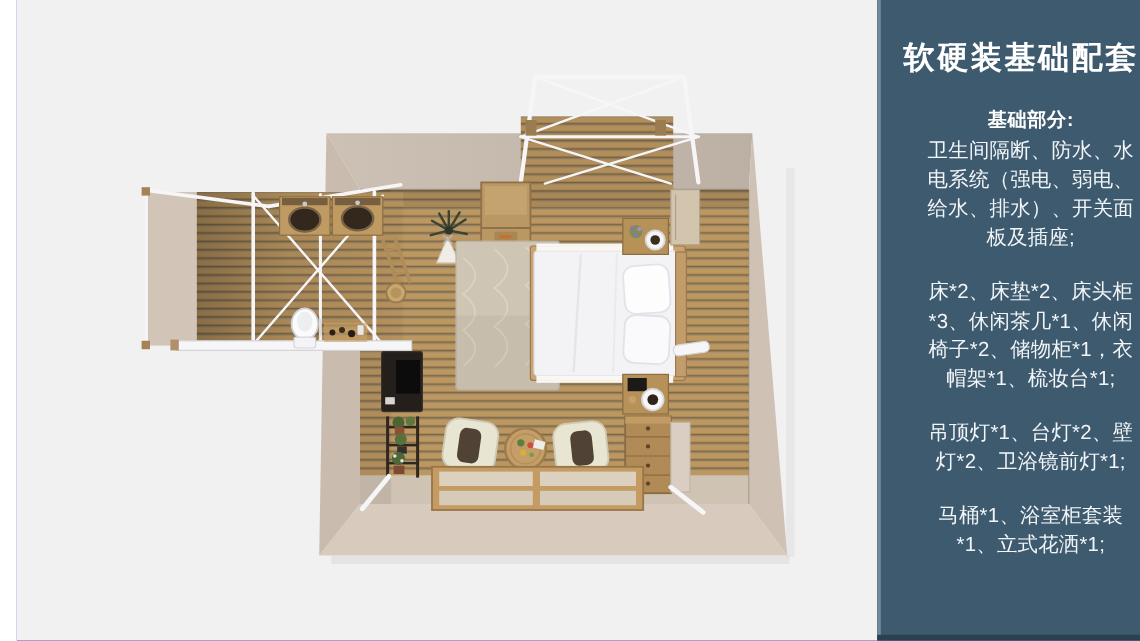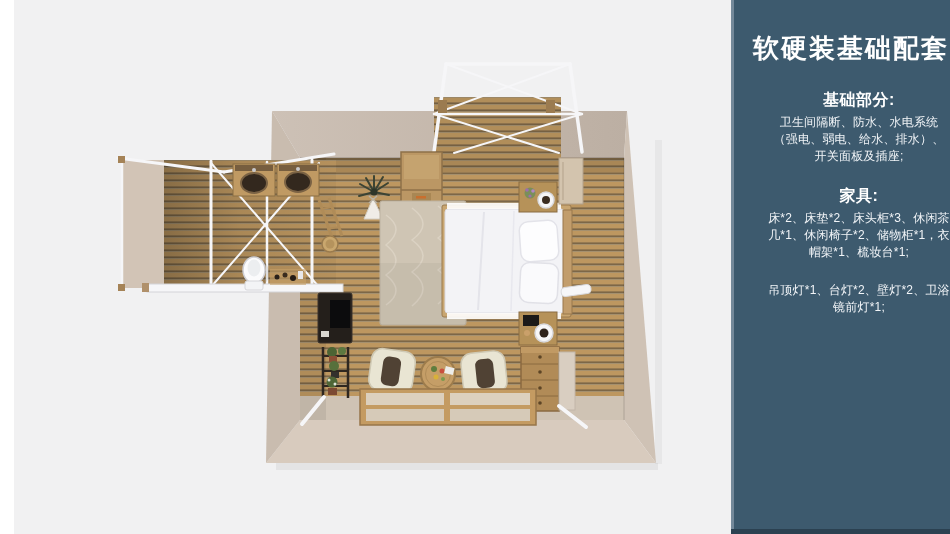--- a/index.html
+++ b/index.html
@@ -10,21 +10,21 @@
     position:absolute; right:0; top:0; width:233px; height:534px;
     background:#3d5a6e; color:#ffffff;
     padding:34px 14px 0 22px;
   }
   .panel-edge { position:absolute; left:0; top:0; width:3px; height:534px; background:#74899a; }
   .panel-bottom { position:absolute; left:0; bottom:0; width:100%; height:5px; background:#2b4151; }
   .panel-title { font-size:26px; font-weight:bold; letter-spacing:2px; line-height:1.15; white-space:nowrap; }
   .sections { margin-top:26px; margin-left:15px; }
   .section { margin-bottom:21px;text-align:center; }
   .section h3 { font-size:16px; font-weight:bold; margin-bottom:3px; letter-spacing:0.5px; }
-  .section p { font-size:12px; line-height:1.42; color:#f2f5f8; letter-spacing:0.2px; }
+  .section p { font-size:17px; line-height:1.42; color:#f2f5f8; letter-spacing:0.2px; }
 </style>
 </head>
 <body>
 
 <div class="stage">
 
   <svg class="plan" width="717" height="534" viewBox="0 0 717 534">
     <defs>
       <pattern id="wood" width="6" height="7" patternUnits="userSpaceOnUse">
         <rect width="6" height="7" fill="#bd9760"></rect>
@@ -281,25 +281,25 @@
 
   <aside class="panel">
     <div class="panel-edge"></div>
     <h1 class="panel-title">软硬装基础配套</h1>
     <div class="sections">
       <div class="section">
         <h3>基础部分:</h3>
         <p>卫生间隔断、防水、水电系统（强电、弱电、给水、排水）、开关面板及插座;</p>
       </div>
       <div class="section">
-        <h3>家具:</h3>
         <p>床*2、床垫*2、床头柜*3、休闲茶几*1、休闲椅子*2、储物柜*1，衣帽架*1、梳妆台*1;</p>
       </div>
       <div class="section">
         <p>吊顶灯*1、台灯*2、壁灯*2、卫浴镜前灯*1;</p>
       </div>
       <div class="section">
+        <p>马桶*1、浴室柜套装*1、立式花洒*1;</p>
       </div>
     </div>
     <div class="panel-bottom"></div>
   </aside>
 
 </div>
 
 </body></html>

